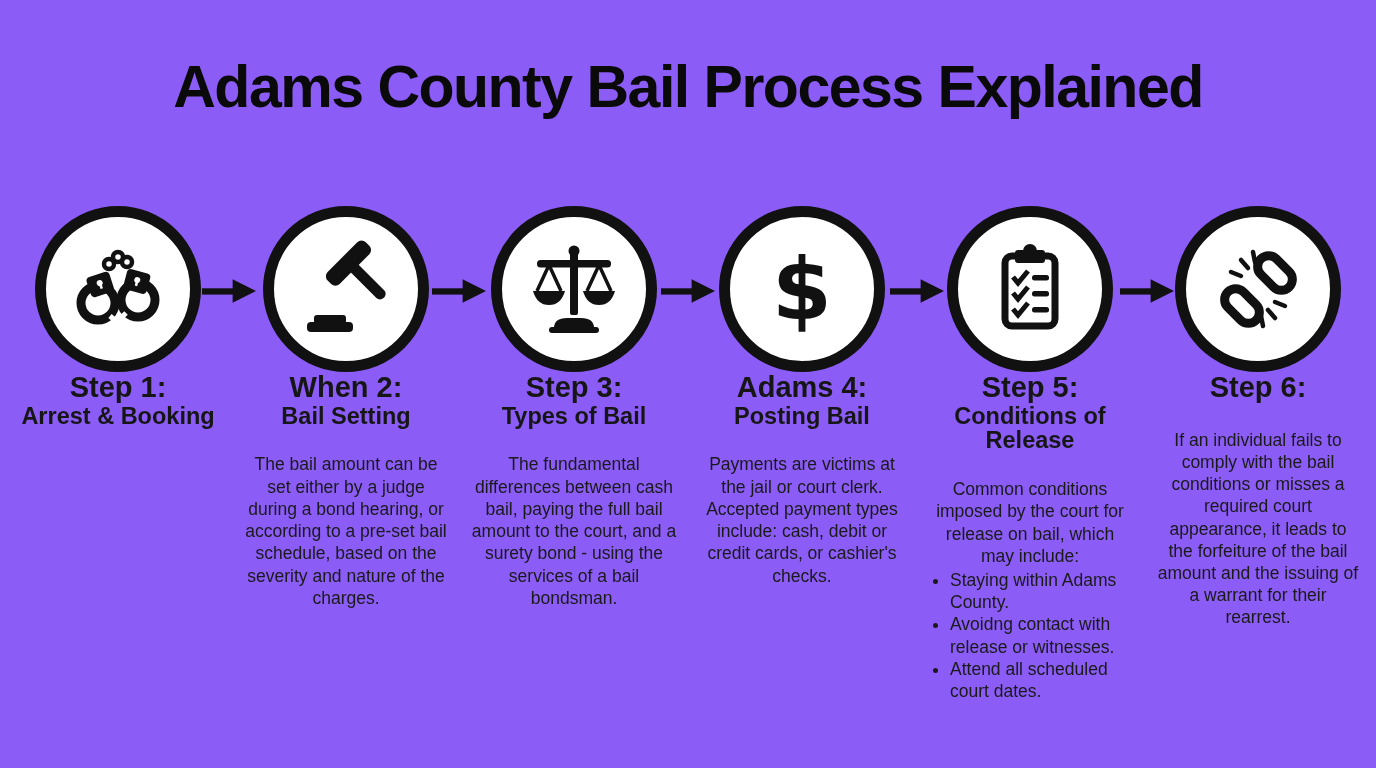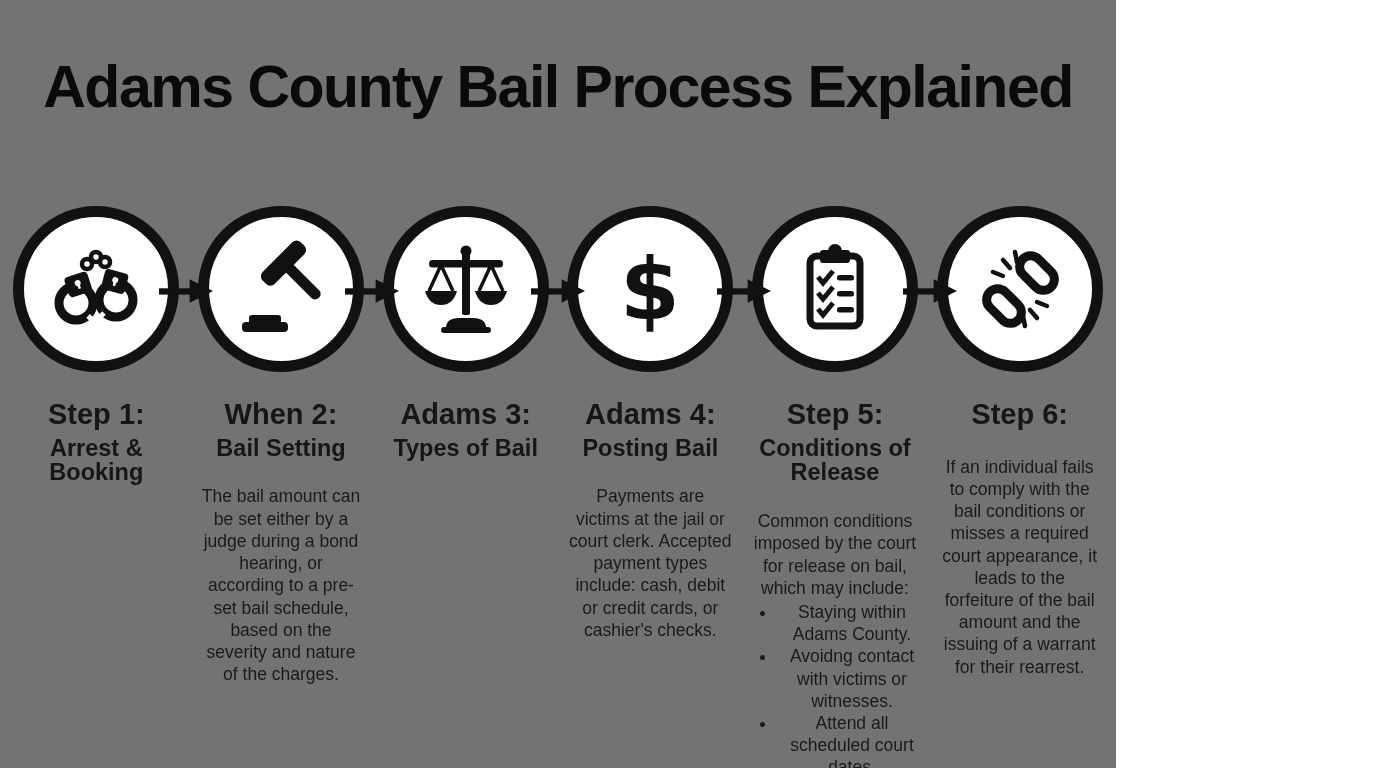--- a/index.html
+++ b/index.html
@@ -1,17 +1,17 @@
 <!DOCTYPE html>
 <html><head>
 <meta charset="utf-8">
 <style>
   html,body{margin:0;padding:0;background:#ffffff;}
   .canvas{
-    width:1116px;height:768px;background:#737373;overflow:hidden;
+    width:1376px;height:768px;background:#8b5cf6;overflow:hidden;
     font-family:"Liberation Sans","DejaVu Sans",sans-serif;color:#111111;
     position:relative;
   }
   .title{
     margin:54px 0 0 0;text-align:center;
     font-size:59px;font-weight:800;letter-spacing:-1.5px;color:#0a0a0a;
     line-height:1.15;
   }
   .steps{
     margin-top:84px;
@@ -25,32 +25,32 @@
     background:#fff;
   }
   .circle svg{width:100px;height:100px;display:block;}
   .arrow{
     position:absolute;top:85px;transform:translate(-50%,-50%);
     width:54px;height:24px;
   }
   .arrow svg{width:54px;height:24px;display:block;}
   .arrow-1{left:16.667%;} .arrow-2{left:33.333%;} .arrow-3{left:50%;}
   .arrow-4{left:66.667%;} .arrow-5{left:83.333%;}
-  .step-label{font-size:29px;font-weight:700;margin-top:27px;line-height:1.1;color:#161616;}
-  .step-subtitle{font-size:23.5px;font-weight:700;margin-top:5px;line-height:1.05;color:#161616;padding:0 8px;}
+  .step-label{font-size:29px;font-weight:700;line-height:1.1;color:#161616;}
+  .step-subtitle{font-size:23.5px;font-weight:700;line-height:1.05;color:#161616;padding:0 8px;}
   .step-desc{
     font-size:17.5px;line-height:1.27;margin-top:25px;padding:0 11px;color:#1a1a1a;
   }
   .step:nth-child(5) .step-label{margin-top:22px;}
   .step:nth-child(5) .step-desc{margin-top:9px;padding:0 6px;}
   .step-bullets{
     margin:2px 0 0 0;padding:0 0 0 34px;text-align:left;
     font-size:17.5px;line-height:1.27;color:#1a1a1a;align-self:stretch;
   }
-  .step-bullets li{margin:0;padding-left:0px;text-align:center;}
+  .step-bullets li{margin:0;padding-left:0px;}
   .ic{fill:#111;}
   .ic-stroke{fill:none;stroke:#111;}
 </style>
 </head>
 <body>
 
 <div class="canvas">
 
   <h1 class="title">Adams County Bail Process Explained</h1>
 
@@ -142,22 +142,23 @@
           <rect class="ic" x="13" y="21" width="74" height="7.5" rx="3.5"></rect>
           <path class="ic-stroke" d="M25 26 L13 52 M25 26 L37 52" stroke-width="3.5"></path>
           <path class="ic" d="M9 52 h32 q-4 14 -16 14 q-12 0 -16 -14 z"></path>
           <path class="ic-stroke" d="M75 26 L63 52 M75 26 L87 52" stroke-width="3.5"></path>
           <path class="ic" d="M59 52 h32 q-4 14 -16 14 q-12 0 -16 -14 z"></path>
           <path class="ic" d="M30 89 L70 89 Q70 79 57 79 L43 79 Q30 79 30 89 Z"></path>
           <rect class="ic" x="25" y="88" width="50" height="6" rx="3"></rect>
         </svg>
         </span>
       </div>
-      <div class="step-label">Adams 3:</div>
+      <div class="step-label">Step 3:</div>
       <div class="step-subtitle">Types of Bail</div>
+      <div class="step-desc">The fundamental differences between cash bail, paying the full bail amount to the court, and a surety bond - using the services of a bail bondsman.</div>
     </div>
 
     <div class="step">
       <div class="circle">
         <span>
         <svg viewBox="0 0 100 100">
           <text x="50" y="80" text-anchor="middle" font-family="DejaVu Sans, Liberation Sans, sans-serif" font-size="86" font-weight="bold" fill="#111">$</text>
         </svg>
         </span>
       </div>
@@ -180,21 +181,21 @@
           <path class="ic-stroke" d="M33 70 l5 6 l10 -12" stroke-width="5"></path>
           <rect class="ic" x="52" y="68" width="17" height="5.5" rx="2.5"></rect>
         </svg>
         </span>
       </div>
       <div class="step-label">Step 5:</div>
       <div class="step-subtitle">Conditions of Release</div>
       <div class="step-desc">Common conditions imposed by the court for release on bail, which may include:</div>
       <ul class="step-bullets">
         <li>Staying within Adams County.</li>
-        <li>Avoidng contact with victims or witnesses.</li>
+        <li>Avoidng contact with release or witnesses.</li>
         <li>Attend all scheduled court dates.</li>
       </ul>
     </div>
 
     <div class="step">
       <div class="circle">
         <span>
         <svg viewBox="0 0 100 100">
           <g class="ic-stroke" stroke-width="9">
             <rect x="-11" y="-20" width="22" height="40" rx="11" transform="translate(34 67) rotate(-45)"></rect>

